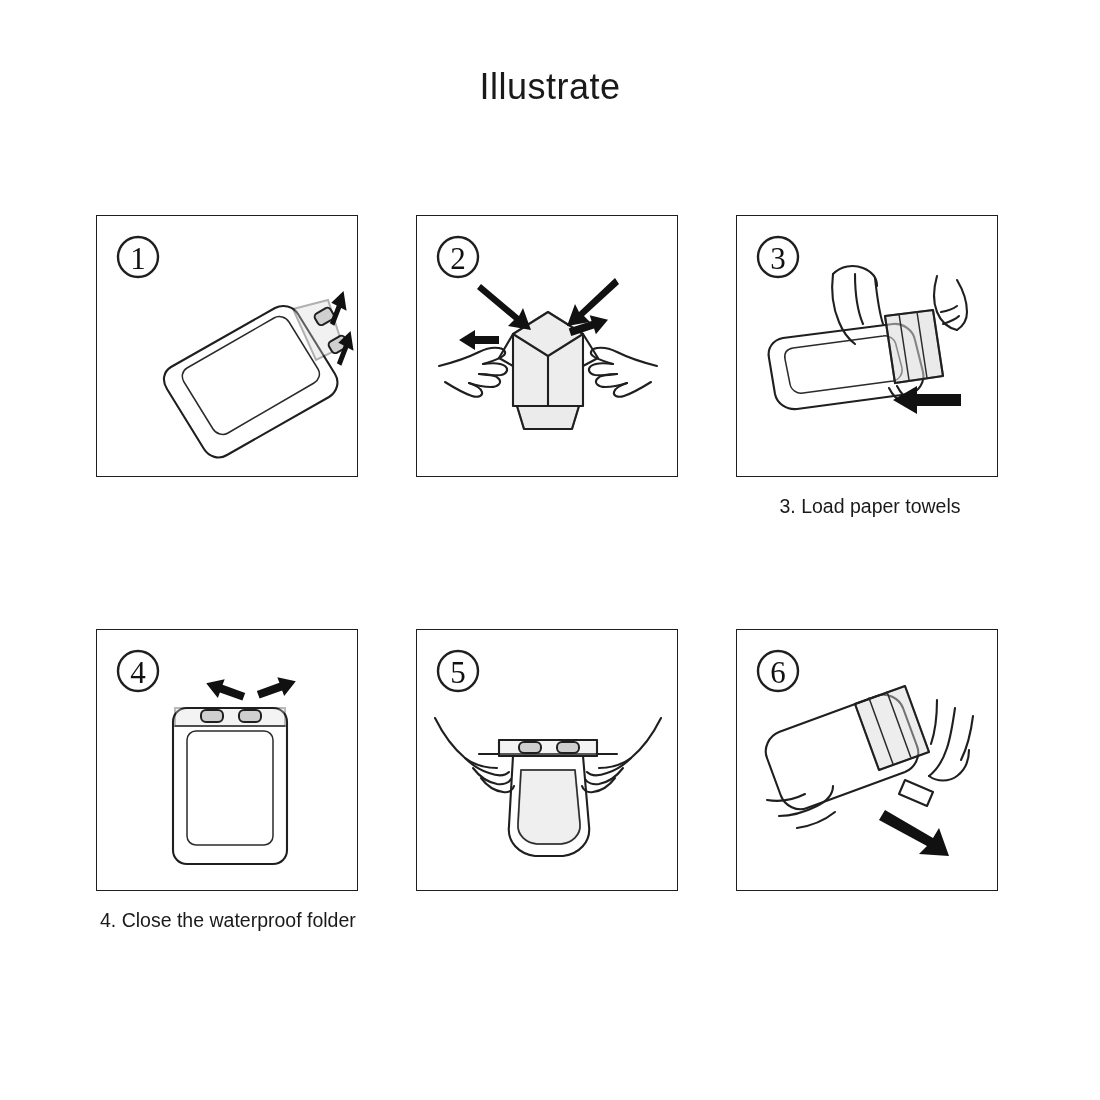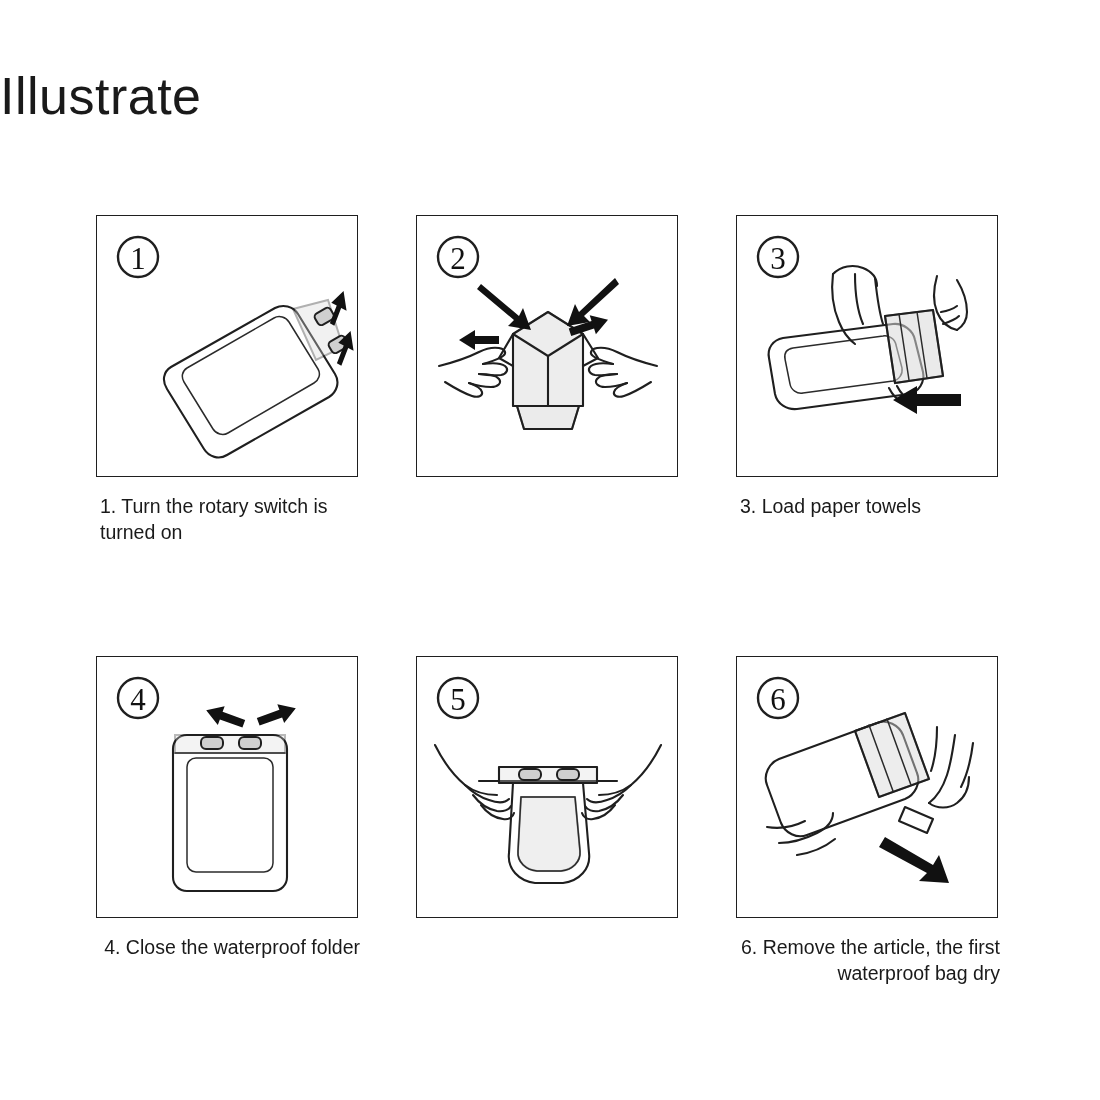--- a/index.html
+++ b/index.html
@@ -19,22 +19,22 @@
     width: 1100px;
     height: 1100px;
     position: relative;
     box-sizing: border-box;
   }
   .title {
     position: absolute;
     top: 66px;
     left: 0;
     width: 1100px;
-    text-align: left;
-    font-size: 52px;
+    text-align: center;
+    font-size: 36px;
     font-weight: 400;
     letter-spacing: 0.5px;
     color: #1a1a1a;
   }
   .grid {
     position: absolute;
     top: 215px;
     left: 96px;
     width: 916px;
     display: grid;
@@ -57,24 +57,25 @@
   .figure svg {
     position: absolute;
     left: 0;
     top: 0;
   }
   .caption {
     margin-top: 16px;
     font-size: 19.5px;
     line-height: 1.35;
     color: #1a1a1a;
+    text-align: center;
     padding: 0 4px;
   }
   .cap-left { text-align: left; }
-  .row2 .caption { text-align: right; }
+  .row2 .caption { text-align: left; }
   
   .ln { fill: none; stroke: #1f1f1f; stroke-width: 2.1; stroke-linecap: round; stroke-linejoin: round; }
   .ln-thin { fill: none; stroke: #2b2b2b; stroke-width: 1.5; stroke-linecap: round; stroke-linejoin: round; }
   .fillgray { fill: #d9d9d9; stroke: #1f1f1f; stroke-width: 2; }
   .fillgray2 { fill: #cfcfcf; stroke: #1f1f1f; stroke-width: 2; }
   .arrow { fill: #111111; stroke: none; }
   .numcircle { fill: #ffffff; stroke: #1f1f1f; stroke-width: 2.4; }
   .numtext {
     font-family: "Liberation Serif", serif;
     font-size: 31px;
@@ -103,21 +104,20 @@
 
           <path class="fillgray" d="M196 93 L231 84 L246 131 L219 144 Z" opacity="0.35"></path>
 
           <rect class="fillgray2" x="218" y="94" width="18" height="13" rx="4" transform="rotate(-30 227 100)"></rect>
           <rect class="fillgray2" x="232" y="122" width="18" height="13" rx="4" transform="rotate(-30 241 128)"></rect>
 
           <path class="arrow" d="M241 74 L250 92 L244 91 L243 110 L238 109 L239 90 L233 89 Z" transform="rotate(18 241 92)"></path>
           <path class="arrow" d="M262 116 L271 134 L265 133 L264 152 L259 151 L260 132 L254 131 Z" transform="translate(-14 -2) rotate(18 262 134)"></path>
         </svg>
       </div>
-      <div class="caption cap-left">1. Turn the rotary switch is turned on</div>
     </div>
 
     <div class="spacer"></div>
 
     <div class="cell">
       <div class="figure">
         <svg width="262" height="262" viewBox="0 0 262 262" aria-hidden="true">
           <circle class="numcircle" cx="41" cy="41" r="20"></circle>
           <text class="numtext" x="41" y="42">2</text>
 
@@ -257,17 +257,16 @@
           <path class="ln" d="M218 78 C216 92 214 106 210 118 C206 130 200 140 192 146"></path>
           <path class="ln" d="M236 86 C234 102 230 118 224 130"></path>
           <path class="ln" d="M200 70 C200 86 198 102 194 114"></path>
           <path class="ln" d="M192 146 C200 152 212 152 220 146 C228 140 232 130 232 120"></path>
 
           <path class="ln" d="M168 150 L196 162 L190 176 L162 164 Z"></path>
 
           <path class="arrow" d="M148 180 L196 208 L202 198 L212 226 L182 224 L190 216 L142 190 Z"></path>
         </svg>
       </div>
-      <div class="caption cap-left">6. Remove the article, the first waterproof bag dry</div>
     </div>
 
   </div>
 </div>
 
 </body></html>

